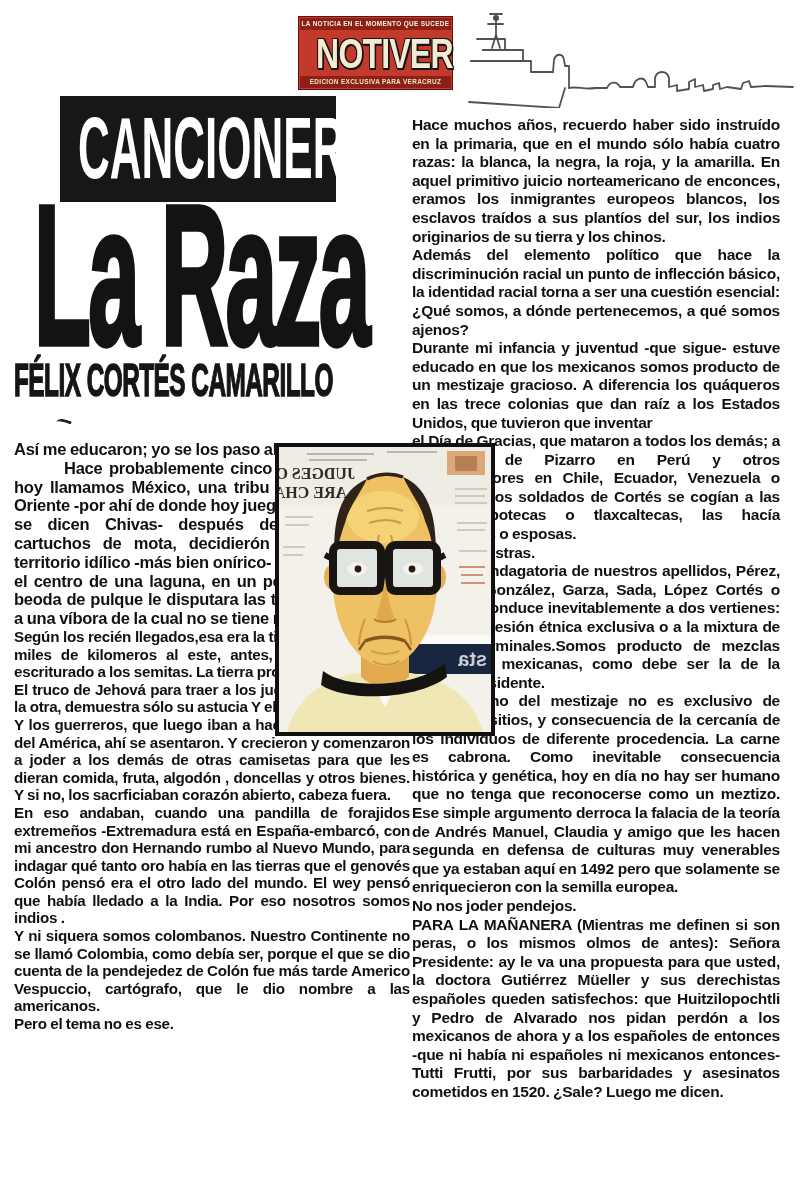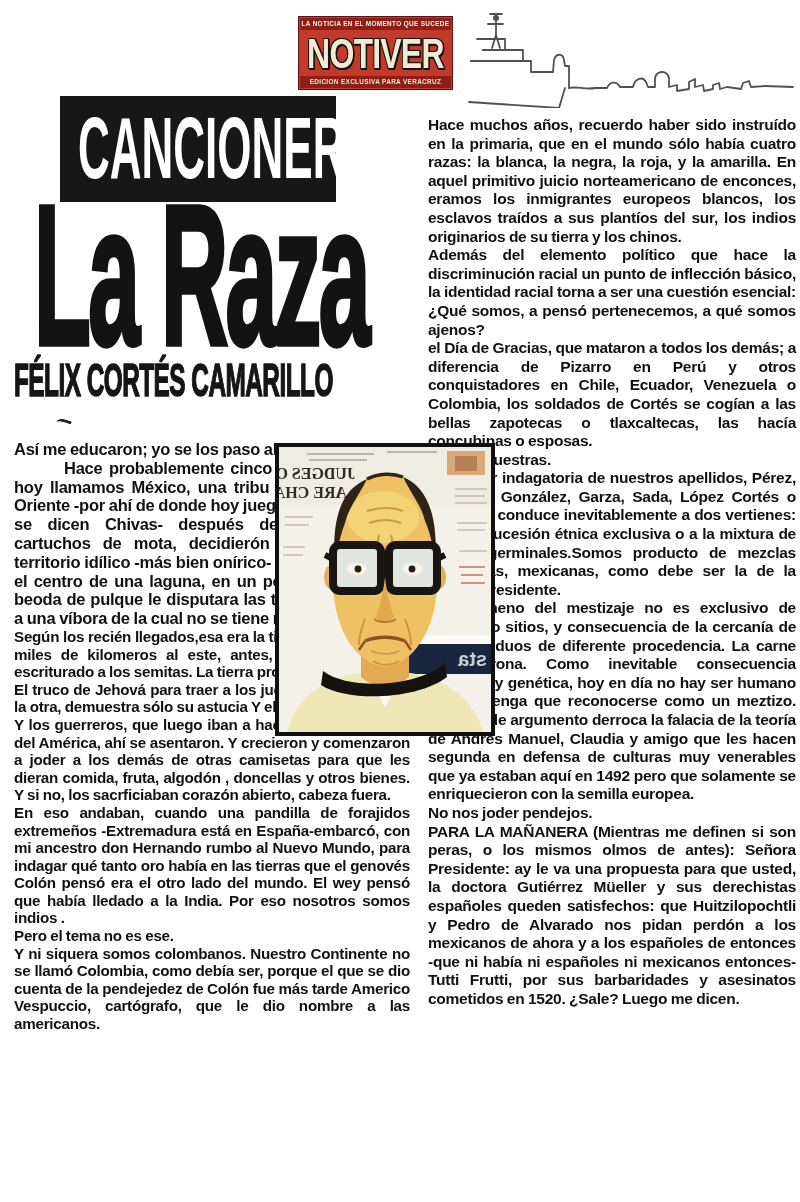--- a/index.html
+++ b/index.html
@@ -8,21 +8,21 @@
 
   
   .masthead { position:absolute; left:298px; top:16px; width:155px; height:74px;
               background:#c23a2c; border:1px solid #5e140e; box-sizing:border-box; }
   .mh-strip { position:absolute; left:1px; right:1px; height:12px; background:#8d1f17;
               color:#f7f3e4; font-size:6.4px; font-weight:bold; text-align:center;
               line-height:12px; letter-spacing:0.35px; white-space:nowrap; overflow:hidden; }
   .mh-top { top:1px; }
   .mh-bottom { bottom:1px; color:#efe6c8; }
   .mh-name { position:absolute; top:12px; left:0; width:100%; height:48px;
-             display:flex; align-items:center; justify-content:center; }
+             display:flex; align-items:center; justify-content:flex-start; }
   .mh-name span { font-size:40px; font-weight:bold; color:#f2ebd3; letter-spacing:-1px;
                   transform:scale(0.8,1.05); white-space:nowrap;
                   text-shadow:2px 2px 0 #181210,-1px -1px 0 #181210,1px -1px 0 #181210,
                               -1px 1px 0 #181210,2px 0 0 #181210,0 2px 0 #181210; }
 
   
   .sketch { position:absolute; left:455px; top:8px; width:340px; height:100px; }
 
   
   .section-box { position:absolute; left:60px; top:96px; width:276px; height:106px; background:#171717; }
@@ -40,21 +40,21 @@
                  -webkit-text-stroke:1.5px #151515;
                  transform:scale(0.53,1); transform-origin:0 0; }
   .pen-stroke { position:absolute; left:56px; top:419px; width:15px; height:6px;
                 border-top:3.5px solid #222; border-radius:60% 0 0 0; transform:rotate(18deg); }
 
   
   .col { position:absolute; }
   .col p { margin:0; font-weight:bold; color:#111; text-align:justify;
            letter-spacing:-0.25px; word-spacing:-0.5px; }
   .col-left  { left:14px; top:440px; width:396px; }
-  .col-right { left:428px; top:116px; width:368px; }
+  .col-right { left:412px; top:116px; width:368px; }
   .p-narrow { font-size:16.5px; line-height:18.8px; margin-right:140px; }
   .p-first-indent { text-indent:50px; }
   .p-full-left { font-size:15.2px; line-height:17.6px; }
   .col-right p { font-size:15.5px; line-height:18.6px; }
   .p-indent { margin-left:82px; }
   .p-gap { margin-top:13px; }
 
   
   .photo { position:absolute; left:275px; top:443px; width:220px; height:293px;
            border:4px solid #101010; box-sizing:border-box; background:#f4f1ea; z-index:3; }
@@ -102,27 +102,28 @@
   </div>
   <div class="pen-stroke"></div>
 
   <div class="col col-left">
     <p class="p-narrow">Así me educaron;  yo se los paso al costo.</p>
     <p class="p-narrow p-first-indent">Hace probablemente cinco siglos, en lo que hoy llamamos México, una tribu de migrantes del Oriente -por ahí de donde hoy juegan dizque futbol y se dicen Chivas- después de fumarse unos cartuchos de mota, decidierón ir a buscar un territorio idílico -más bien onírico-  un sitio en que en el centro de una laguna, en un peñazco, un águila beoda de pulque le disputara las tunas de un nopal a una víbora de la cual no se tiene más datos.</p>
     <p class="p-full-left">Según los recién llegados,esa era la tierra prometida que miles de kilomeros al este, antes, les había Jehová escriturado  a los semitas. La tierra prometida, se dice.</p>
     <p class="p-full-left">El truco de Jehová para traer a los judíos de una  Meca a la otra, demuestra sólo su astucia Y el méndigo la repite.</p>
     <p class="p-full-left">Y los guerreros, que luego iban a hacerse una camiseta del América, ahí se asentaron. Y crecieron y comenzaron a joder a los demás de otras camisetas para que les dieran comida, fruta, algodón , doncellas y otros bienes. Y si no, los sacrficiaban corazón abierto, cabeza fuera.</p>
     <p class="p-full-left">En eso andaban, cuando una pandilla de forajidos extremeños -Extremadura está en España-embarcó, con mi ancestro don Hernando rumbo al Nuevo Mundo, para indagar qué tanto oro había en las tierras que el genovés Colón pensó era el otro lado del mundo. El wey pensó que había lledado a la India. Por eso nosotros somos indios .</p>
+    <p class="p-full-left">Y ni siquera somos colombanos. Nuestro Continente no se llamó Colombia, como debía ser, porque el que se dio cuenta de la pendejedez de Colón fue más tarde Americo Vespuccio, cartógrafo,  que le dio nombre a las americanos.</p>
     <p class="p-full-left">Pero el tema no es ese.</p>
-    <p class="p-full-left">Y ni siquera somos colombanos. Nuestro Continente no se llamó Colombia, como debía ser, porque el que se dio cuenta de la pendejedez de Colón fue más tarde Americo Vespuccio, cartógrafo,  que le dio nombre a las americanos.</p>
   </div>
 
   <div class="col col-right">
     <p>Hace muchos años, recuerdo haber sido instruído en la primaria, que en el mundo sólo había cuatro razas: la blanca, la negra, la roja, y la amarilla. En aquel primitivo juicio  norteamericano de enconces, eramos los inmigrantes europeos blancos, los esclavos traídos a sus plantíos del sur, los indios originarios de su tierra y los chinos.</p>
-    <p>Además del elemento político que hace la discriminución racial un punto de inflección básico, la identidad racial torna a ser una cuestión esencial: ¿Qué somos, a pensó pertenecemos, a qué somos ajenos?</p>
+    <p>Además del elemento político que hace la discriminución racial un punto de inflección básico, la identidad racial torna a ser una cuestión esencial: ¿Qué somos, a dónde pertenecemos, a qué somos ajenos?</p>
+    <p>Durante mi infancia y juventud -que sigue- estuve educado en que los mexicanos somos producto de un mestizaje gracioso. A diferencia los quáqueros en las trece colonias que dan raíz a los Estados Unidos, que tuvieron que inventar</p>
     <p class="p-indent">el Día de Gracias, que mataron a todos los demás; a diferencia de Pizarro en Perú y otros conquistadores en Chile, Ecuador, Venezuela o Colombia, los soldados de Cortés se cogían a las bellas zapotecas o tlaxcaltecas, las hacía concubinas o esposas.</p>
     <p class="p-indent">Madres nuestras.</p>
     <p class="p-indent">Cualquier indagatoria de nuestros apellidos, Pérez, Martínez, González, Garza, Sada, López Cortés o Kuri, nos conduce inevitablemente a dos vertienes: el de la sucesión étnica exclusiva o a la mixtura de fluídos germinales.Somos producto de mezclas orgullosas, mexicanas, como debe ser la de la señora presidente.</p>
     <p>El fenómeno del mestizaje no es exclusivo de pueblos o sitios, y consecuencia de la cercanía de los individuos de diferente procedencia. La carne es cabrona. Como inevitable consecuencia histórica y genética, hoy en día no hay ser humano que no tenga que reconocerse como un meztizo. Ese simple argumento derroca la falacia de la teoría de Andrés Manuel, Claudia y amigo que les hacen segunda en defensa de culturas muy venerables que ya estaban aquí en 1492 pero que solamente se enriquecieron con la semilla europea.</p>
     <p>No nos joder pendejos.</p>
     <p class="p-gap">PARA LA MAÑANERA (Mientras me definen si son peras, o los mismos olmos de antes): Señora Presidente: ay le va una propuesta para que usted, la doctora Gutiérrez Müeller y sus derechistas españoles queden satisfechos: que Huitzilopochtli y Pedro de Alvarado nos pidan perdón a los mexicanos de ahora y a los españoles de entonces -que ni había ni españoles ni mexicanos entonces- Tutti Frutti, por sus barbaridades y asesinatos cometidos en 1520. ¿Sale? Luego me dicen.</p>
   </div>
 
   <div class="photo">
     <svg viewBox="0 0 212 285">

